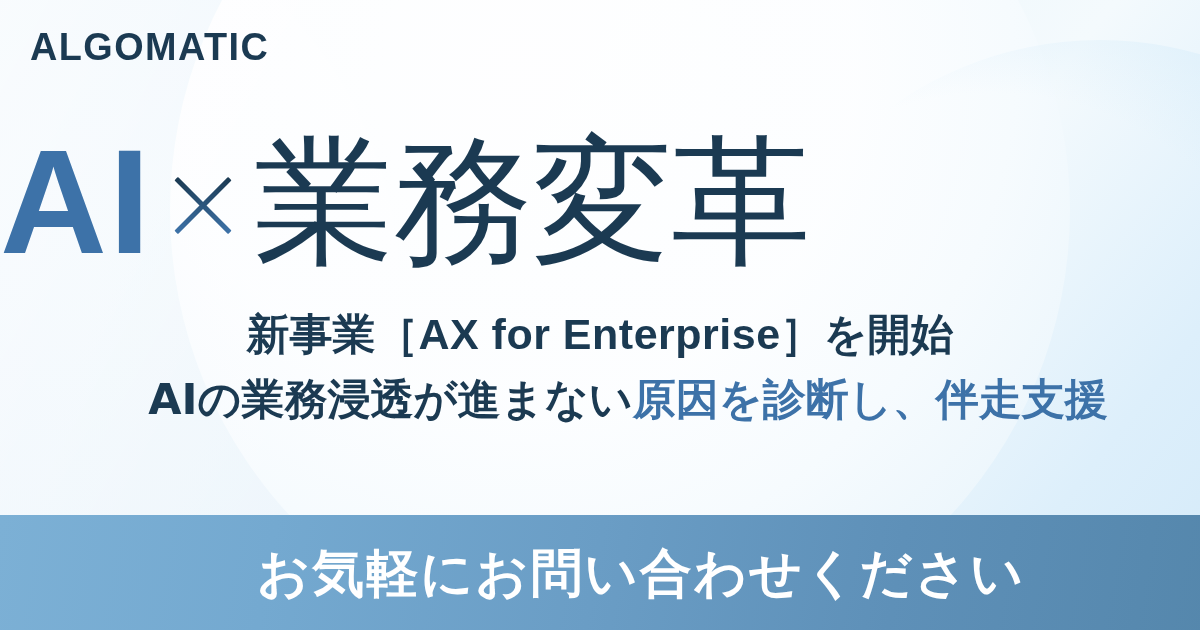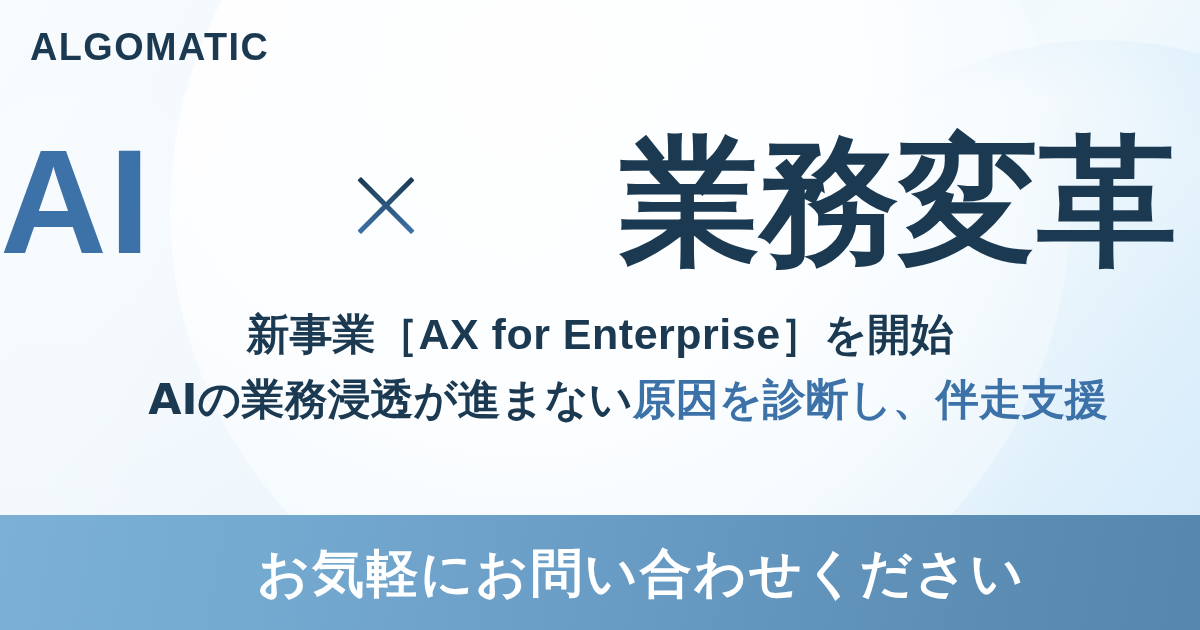--- a/index.html
+++ b/index.html
@@ -71,21 +71,21 @@
   }
 
   
   .headline {
     position: absolute;
     top: 128px;
     left: 0;
     width: 1176px;
     display: flex;
     align-items: center;
-    justify-content: space-between;
+    justify-content: flex-start;
     gap: 4px;
     line-height: 1;
     white-space: nowrap;
   }
   .headline .ai {
     font-size: 148px;
     font-weight: 700;
     color: #3d72a8;
     letter-spacing: 2px;
     padding-right: 14px;
@@ -106,21 +106,21 @@
     margin-left: -38px;
     margin-top: -2.5px;
     border-radius: 1px;
     background: linear-gradient(90deg, #1b3a52 0%, #3d72a8 100%);
     display: block;
   }
   .headline .times i.a { transform: rotate(45deg); }
   .headline .times i.b { transform: rotate(-45deg); background: linear-gradient(90deg, #3d72a8 0%, #1b3a52 100%); }
   .headline .jp {
     font-size: 140px;
-    font-weight: 700;
+    font-weight: 400;
     color: #1b3a52;
     letter-spacing: -1px;
     font-family: "DejaVu Sans", "Liberation Sans", sans-serif;
   }
 
   
   .subline {
     position: absolute;
     left: 0;
     width: 1200px;

